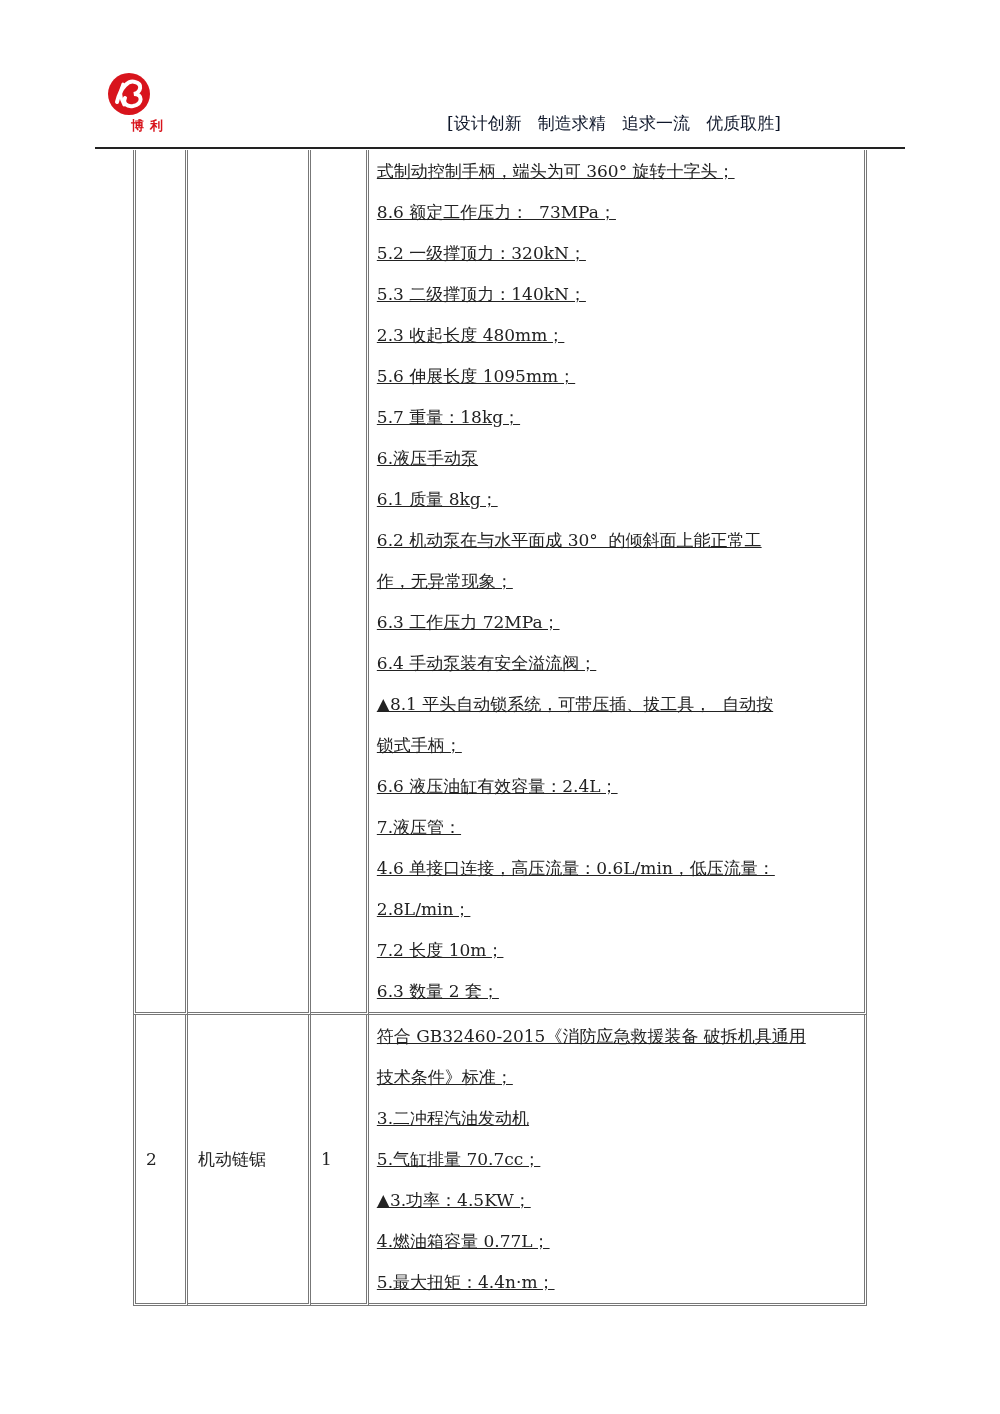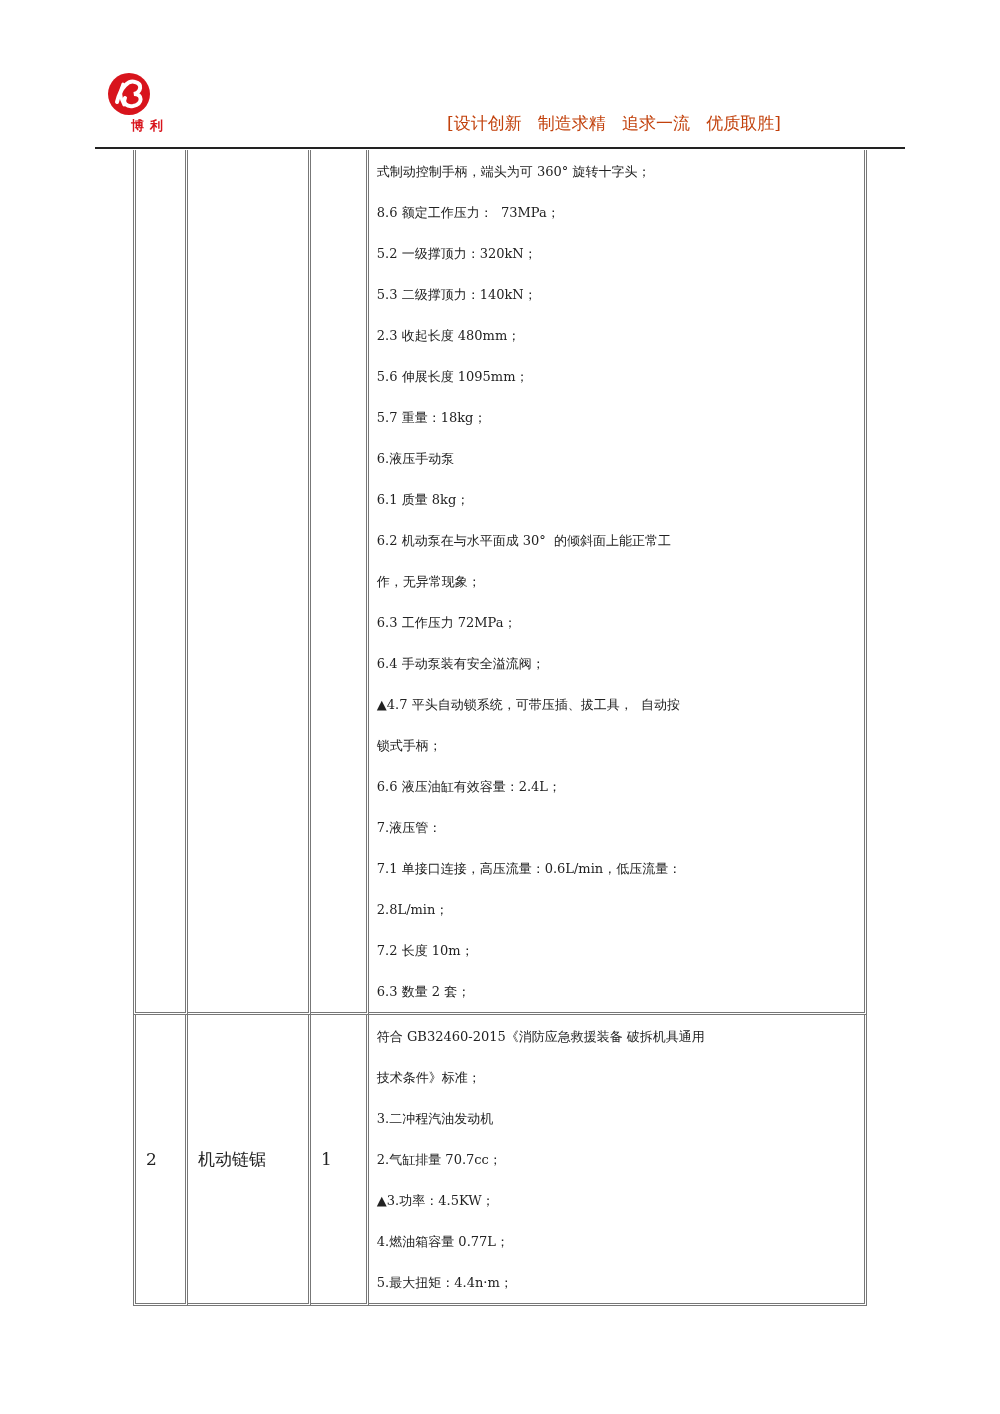--- a/index.html
+++ b/index.html
@@ -3,33 +3,33 @@
 <meta charset="utf-8">
 <style>
   html, body { margin: 0; padding: 0; background: #ffffff; }
   body { width: 1000px; height: 1414px; position: relative; overflow: hidden;
          font-family: "DejaVu Serif", "Liberation Serif", serif; color: #222; }
   .logo { position: absolute; left: 103px; top: 72px; width: 52px; height: 62px; }
   .logo svg { display: block; }
   .logo-text { position: absolute; left: 0; top: 45px; width: 52px; text-align: left;
                font-family: "DejaVu Sans", sans-serif; font-size: 13px; color: #d8141c;
                letter-spacing: 6px; font-weight: bold; margin-left: 28px; }
-  .slogan { position: absolute; left: 447px; top: 112px; font-size: 17px; color: #c2410c;
+  .slogan { position: absolute; left: 447px; top: 112px; font-size: 17px; color: #0f172a;
             white-space: pre; }
   .header-rule { position: absolute; left: 95px; top: 147px; width: 810px; height: 2px; background: #222; }
 
   table.spec { position: absolute; left: 133px; top: 150px; border-collapse: separate;
                border-spacing: 0; width: 734px; table-layout: fixed; }
   table.spec td { border-right: 3px double #777; border-bottom: 3px double #777;
                   vertical-align: top; padding: 0; }
   table.spec tr td:first-child { border-left: 3px double #777; }
   table.spec td.mid { vertical-align: middle; }
   .c1 { width: 54px; } .c2 { width: 121px; } .c3 { width: 57px; } .c4 { width: 490px; }
   .cell-text { font-size: 17px; padding-left: 10px; }
-  .spec-line { font-size: 13px; line-height: 41px; padding-left: 8px; white-space: pre; }
+  .spec-line { font-size: 17px; line-height: 41px; padding-left: 8px; white-space: pre; text-decoration: underline; }
   .spec-body { padding-top: 1px; padding-bottom: 0; }
 </style>
 </head>
 <body>
 
 <div class="logo">
   <svg width="52" height="46" viewBox="0 0 52 46">
     <circle cx="26" cy="22" r="21" fill="#d8141c"></circle>
     <path d="M14 30 C 18 14, 26 8, 32 10 C 40 12, 38 20, 31 22 C 40 22, 40 32, 30 34 C 24 35, 19 31, 22 26" fill="none" stroke="#ffffff" stroke-width="4" stroke-linecap="round"></path>
     <path d="M20 12 C 17 18, 17 26, 21 33" fill="none" stroke="#ffffff" stroke-width="3" stroke-linecap="round"></path>
@@ -66,25 +66,25 @@
             <div class="spec-line">5.3 二级撑顶力：140kN；</div>
             <div class="spec-line">2.3 收起长度 480mm；</div>
             <div class="spec-line">5.6 伸展长度 1095mm；</div>
             <div class="spec-line">5.7 重量：18kg；</div>
             <div class="spec-line">6.液压手动泵</div>
             <div class="spec-line">6.1 质量 8kg；</div>
             <div class="spec-line">6.2 机动泵在与水平面成 30°  的倾斜面上能正常工</div>
             <div class="spec-line">作，无异常现象；</div>
             <div class="spec-line">6.3 工作压力 72MPa；</div>
             <div class="spec-line">6.4 手动泵装有安全溢流阀；</div>
-            <div class="spec-line">▲4.7 平头自动锁系统，可带压插、拔工具，  自动按</div>
+            <div class="spec-line">▲8.1 平头自动锁系统，可带压插、拔工具，  自动按</div>
             <div class="spec-line">锁式手柄；</div>
             <div class="spec-line">6.6 液压油缸有效容量：2.4L；</div>
             <div class="spec-line">7.液压管：</div>
-            <div class="spec-line">7.1 单接口连接，高压流量：0.6L/min，低压流量：</div>
+            <div class="spec-line">4.6 单接口连接，高压流量：0.6L/min，低压流量：</div>
             <div class="spec-line">2.8L/min；</div>
             <div class="spec-line">7.2 长度 10m；</div>
             <div class="spec-line">6.3 数量 2 套；</div>
           </div>
         </td>
       </tr>
       <tr>
         <td class="mid">
           <div class="cell-text">2</div>
         </td>
@@ -92,21 +92,21 @@
           <div class="cell-text">机动链锯</div>
         </td>
         <td class="mid">
           <div class="cell-text">1</div>
         </td>
         <td>
           <div class="spec-body">
             <div class="spec-line">符合 GB32460-2015《消防应急救援装备 破拆机具通用</div>
             <div class="spec-line">技术条件》标准；</div>
             <div class="spec-line">3.二冲程汽油发动机</div>
-            <div class="spec-line">2.气缸排量 70.7cc；</div>
+            <div class="spec-line">5.气缸排量 70.7cc；</div>
             <div class="spec-line">▲3.功率：4.5KW；</div>
             <div class="spec-line">4.燃油箱容量 0.77L；</div>
             <div class="spec-line">5.最大扭矩：4.4n·m；</div>
           </div>
         </td>
       </tr>
     </tbody>
 </table>
 
 </body></html>

